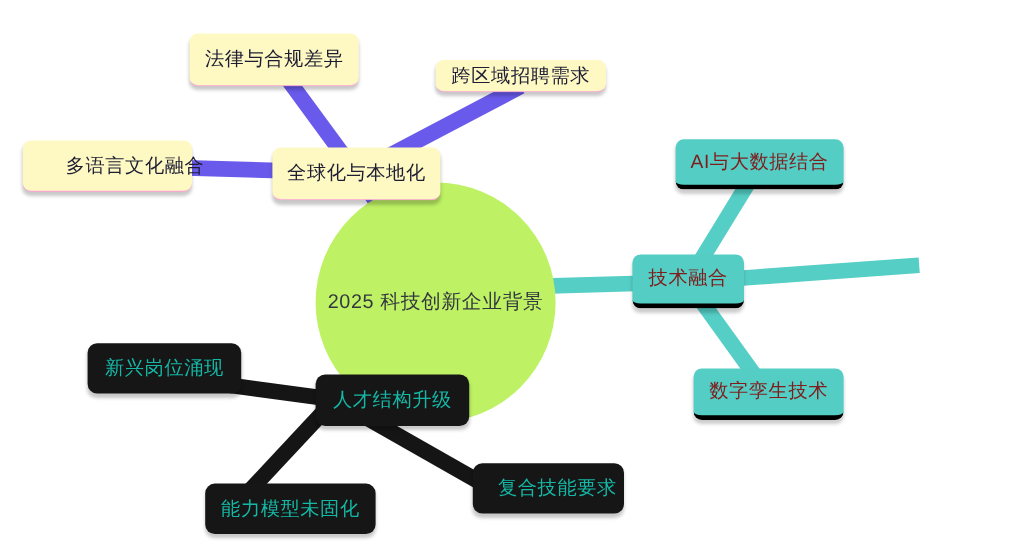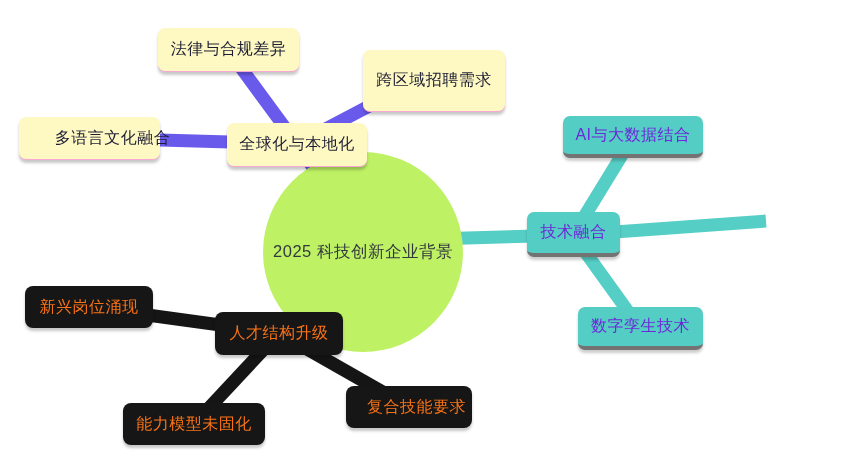--- a/index.html
+++ b/index.html
@@ -19,31 +19,32 @@
   .root{
     left:263px;top:152px;width:200px;height:200px;border-radius:50%;
     background:#bef264;color:#33383f;z-index:2;font-size:16.5px;
   }
   .purple{
     background:#fef9c3;color:#1d1d33;
     border-bottom:1px solid #f9a8d4;
     box-shadow:0 3px 3px rgba(0,0,0,.22);
   }
   .teal{
-    background:#54cdc4;color:#6d28d9;
-    border-bottom:4px solid #737373;
+    background:#54cdc4;color:#7f1d1d;
+    border-bottom:4px solid #000000;
     box-shadow:0 3px 3px rgba(0,0,0,.20);
   }
   .black{
-    background:#161616;color:#f97316;border-radius:8px;
+    background:#161616;color:#14b8a6;border-radius:8px;
     box-shadow:0 3px 3px rgba(0,0,0,.22);
+    margin-left:48px;
   }
   .n-glob   {left:227px;top:123px;width:140px;height:44px;}
   .n-law    {left:158px;top:28px; width:141px;height:44px;}
-  .n-cross  {left:363px;top:50px; width:142px;height:62px;}
+  .n-cross  {left:363px;top:50px; width:142px;height:27px;}
   .n-multi  {left:19px; top:117px;width:141px;height:43px;padding-left:46px;}
   .n-tech   {left:527px;top:212px;width:93px; height:45px;}
   .n-ai     {left:563px;top:116px;width:140px;height:42px;}
   .n-cloud  {left:687px;top:200px;width:158px;height:43px;}
   .n-twin   {left:578px;top:307px;width:125px;height:43px;font-family:Liberation Mono, monospace;}
   .n-talent {left:215px;top:312px;width:128px;height:43px;}
   .n-newjobs{left:25px; top:286px;width:128px;height:42px;}
   .n-model  {left:123px;top:403px;width:142px;height:42px;}
   .n-skill  {left:346px;top:386px;width:126px;height:42px;padding-left:15px;}
   .edge-purple{stroke:#6a5aec;stroke-width:13;}

